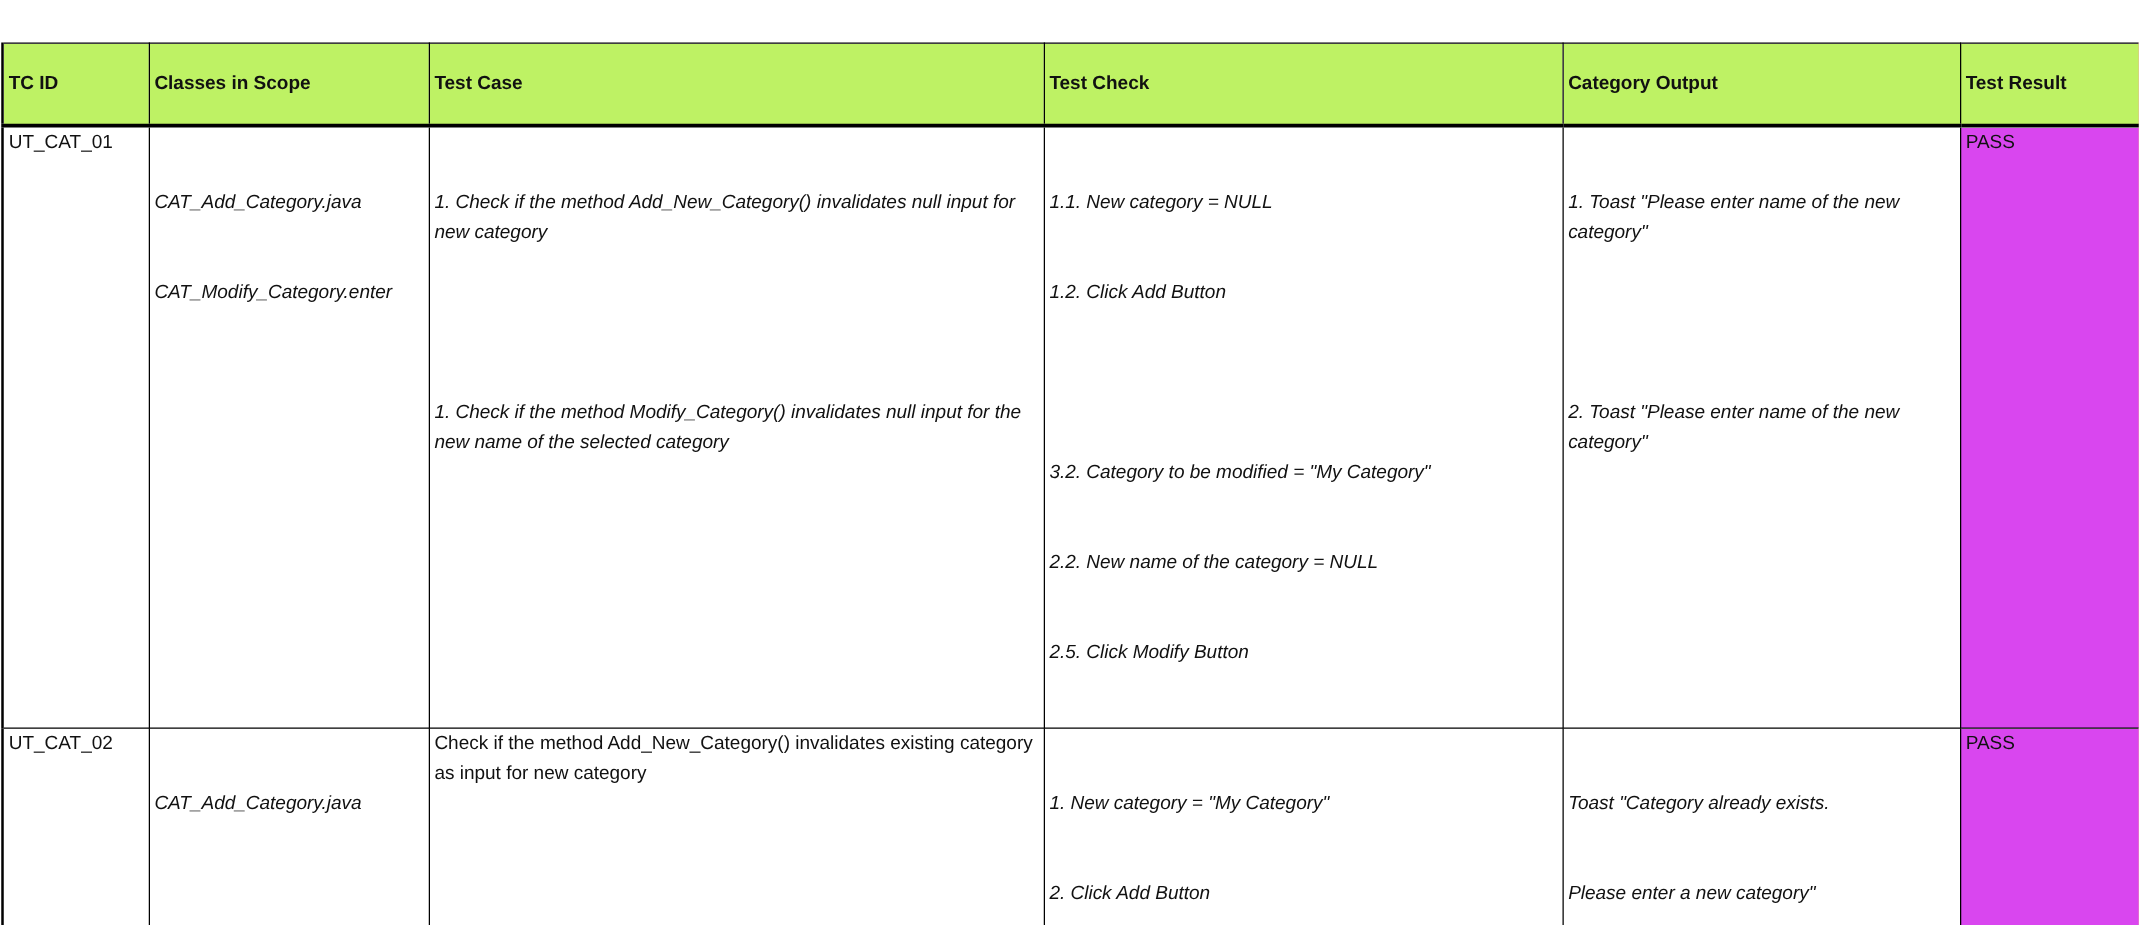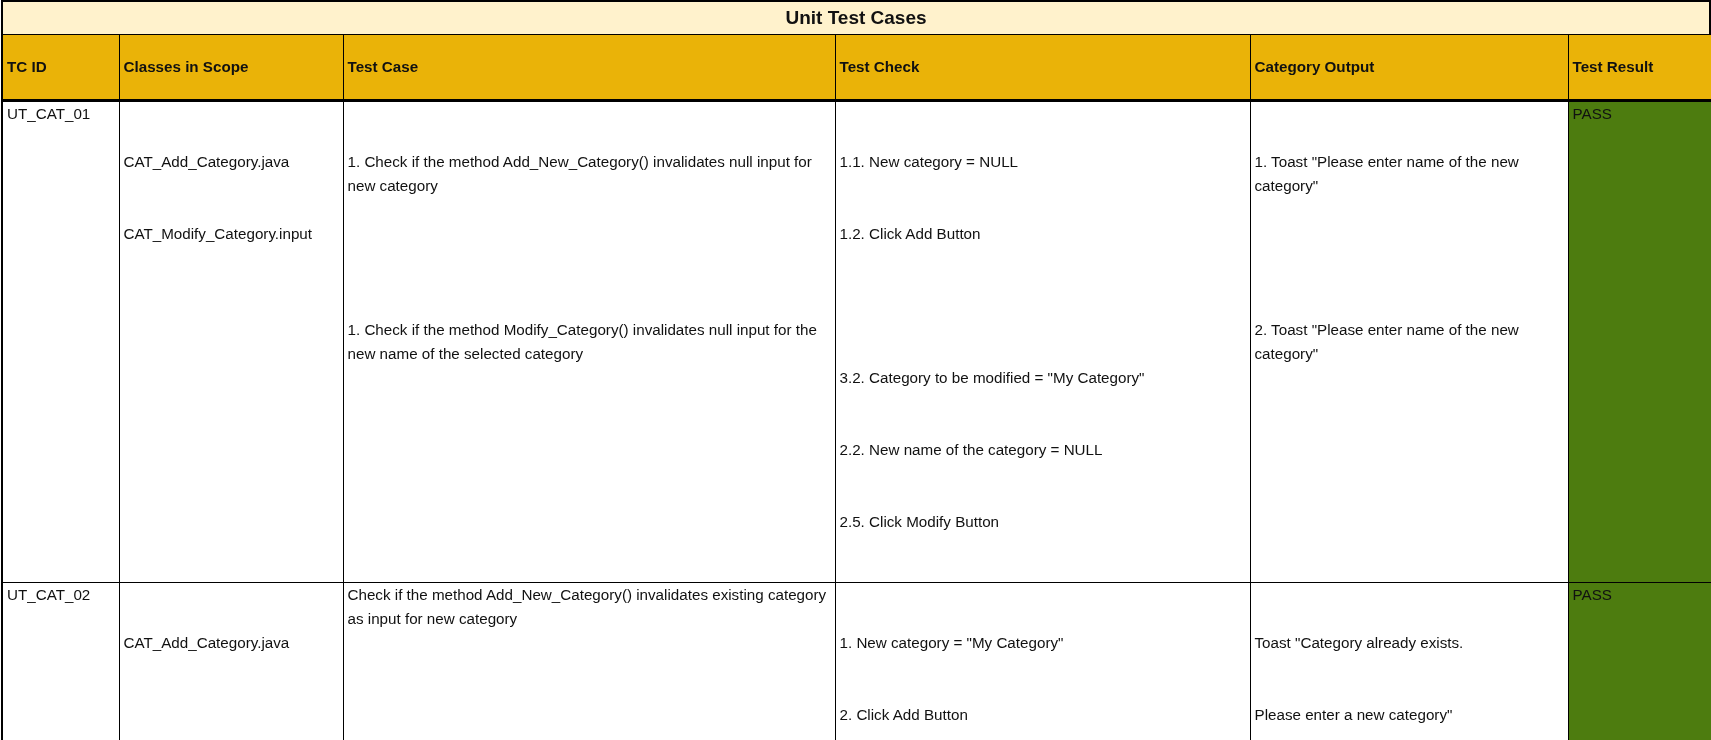--- a/index.html
+++ b/index.html
@@ -8,33 +8,32 @@
   .sheet { position: absolute; left: 1px; top: 0; width: 1708px; height: 740px; }
   .title-bar { position: absolute; left: 0; top: 0; width: 1706px; height: 32px;
                background: #fff2cc; border: 2px solid #000; border-bottom: 2px solid #000;
                display: flex; align-items: center; justify-content: center;
                font-weight: bold; font-size: 19px; }
   table.grid { position: absolute; left: 0; top: 34px; border-collapse: collapse;
                table-layout: fixed; width: 1710px; }
   table.grid td, table.grid th { border: 1px solid #000; vertical-align: top;
                font-size: 15.2px; line-height: 24px; padding: 0 4px; text-align: left;
                white-space: pre-wrap; overflow: hidden; }
-  table.grid th { background: #eab308; font-weight: bold; vertical-align: middle;
+  table.grid th { background: #bef264; font-weight: bold; vertical-align: middle;
                height: 64px; border-bottom: 3px solid #000; }
   table.grid tr td:first-child, table.grid tr th:first-child { border-left: 2px solid #000; }
   table.grid tr td:last-child, table.grid tr th:last-child { border-right: 3px solid #ef4444; }
-  td.result { background: #4d7c0f; margin-top: 48px; }
-  .blk { display: block; }
+  td.result { background: #d946ef; margin-top: 48px; }
+  .blk { display: block; font-style: italic; }
   .gap1 { display: block; height: 24px; }
 </style>
 </head>
 <body>
 
 <div class="sheet">
-  <div class="title-bar">Unit Test Cases</div>
 
   <table class="grid">
     <colgroup>
       <col style="width:117px">
       <col style="width:224px">
       <col style="width:492px">
       <col style="width:415px">
       <col style="width:318px">
       <col style="width:144px">
     </colgroup>
@@ -47,21 +46,21 @@
         <th>Category Output</th>
         <th>Test Result</th>
       </tr>
     </thead>
     <tbody>
 
       <tr style="height:146px">
         <td>UT_CAT_01</td>
         <td>
           <span class="blk">CAT_Add_Category.java</span>
-          <span class="blk">CAT_Modify_Category.input</span>
+          <span class="blk">CAT_Modify_Category.enter</span>
         </td>
         <td>
           <span class="blk">1. Check if the method Add_New_Category() invalidates null input for new category</span>
           <span class="gap1"></span>
           <span class="blk">1. Check if the method Modify_Category() invalidates null input for the new name of the selected category</span>
         </td>
         <td>
           <span class="blk">1.1. New category = NULL</span>
           <span class="blk">1.2. Click Add Button</span>
           <span class="gap1"></span>

